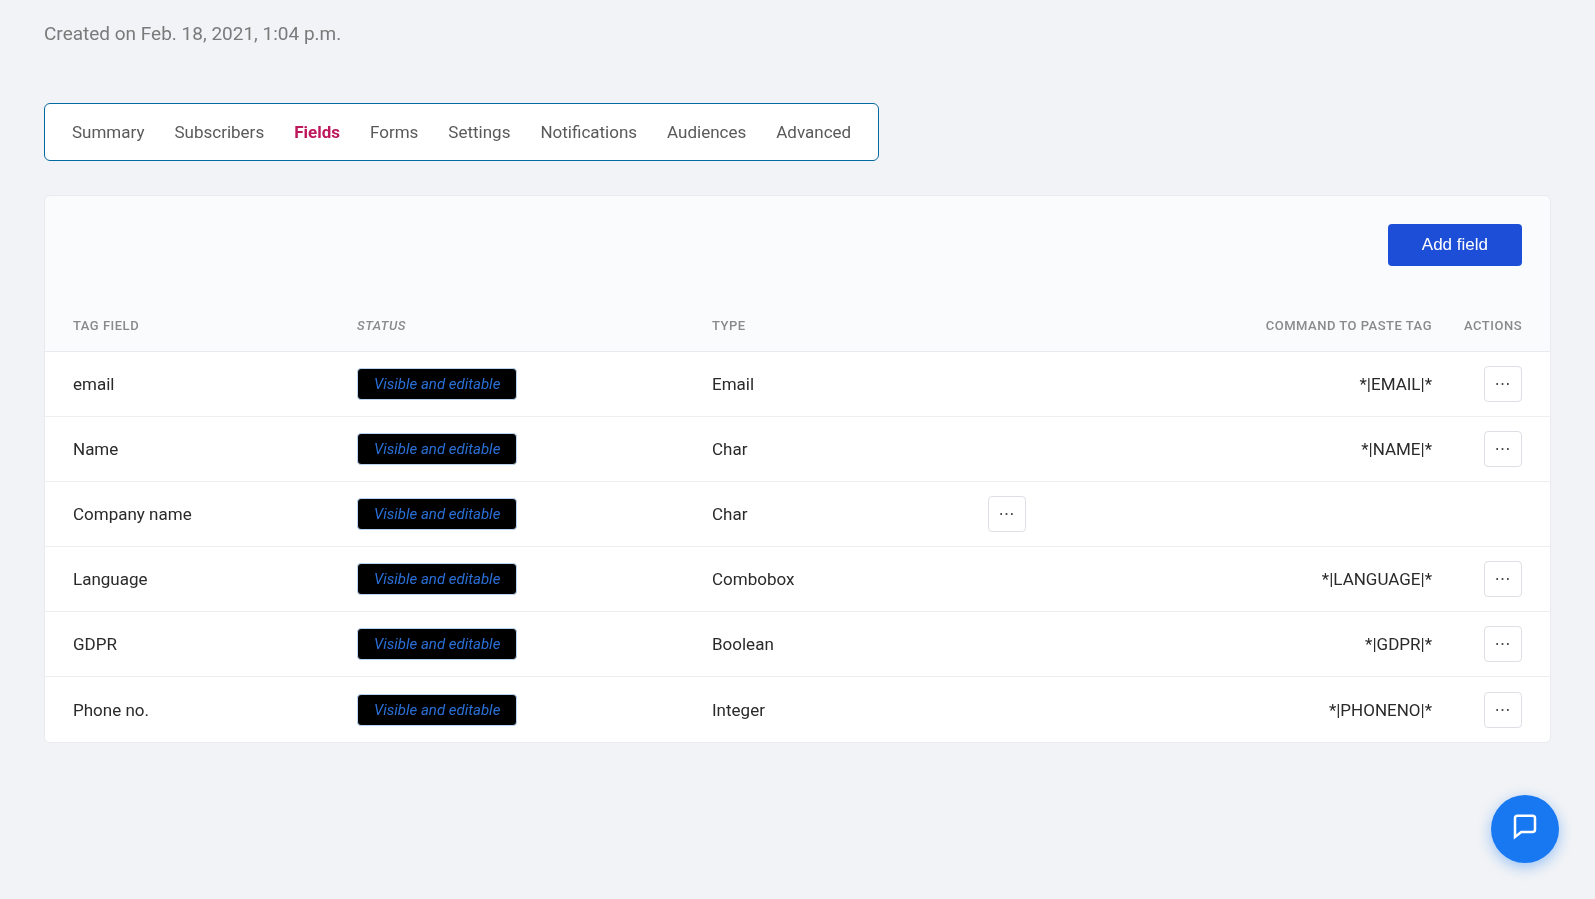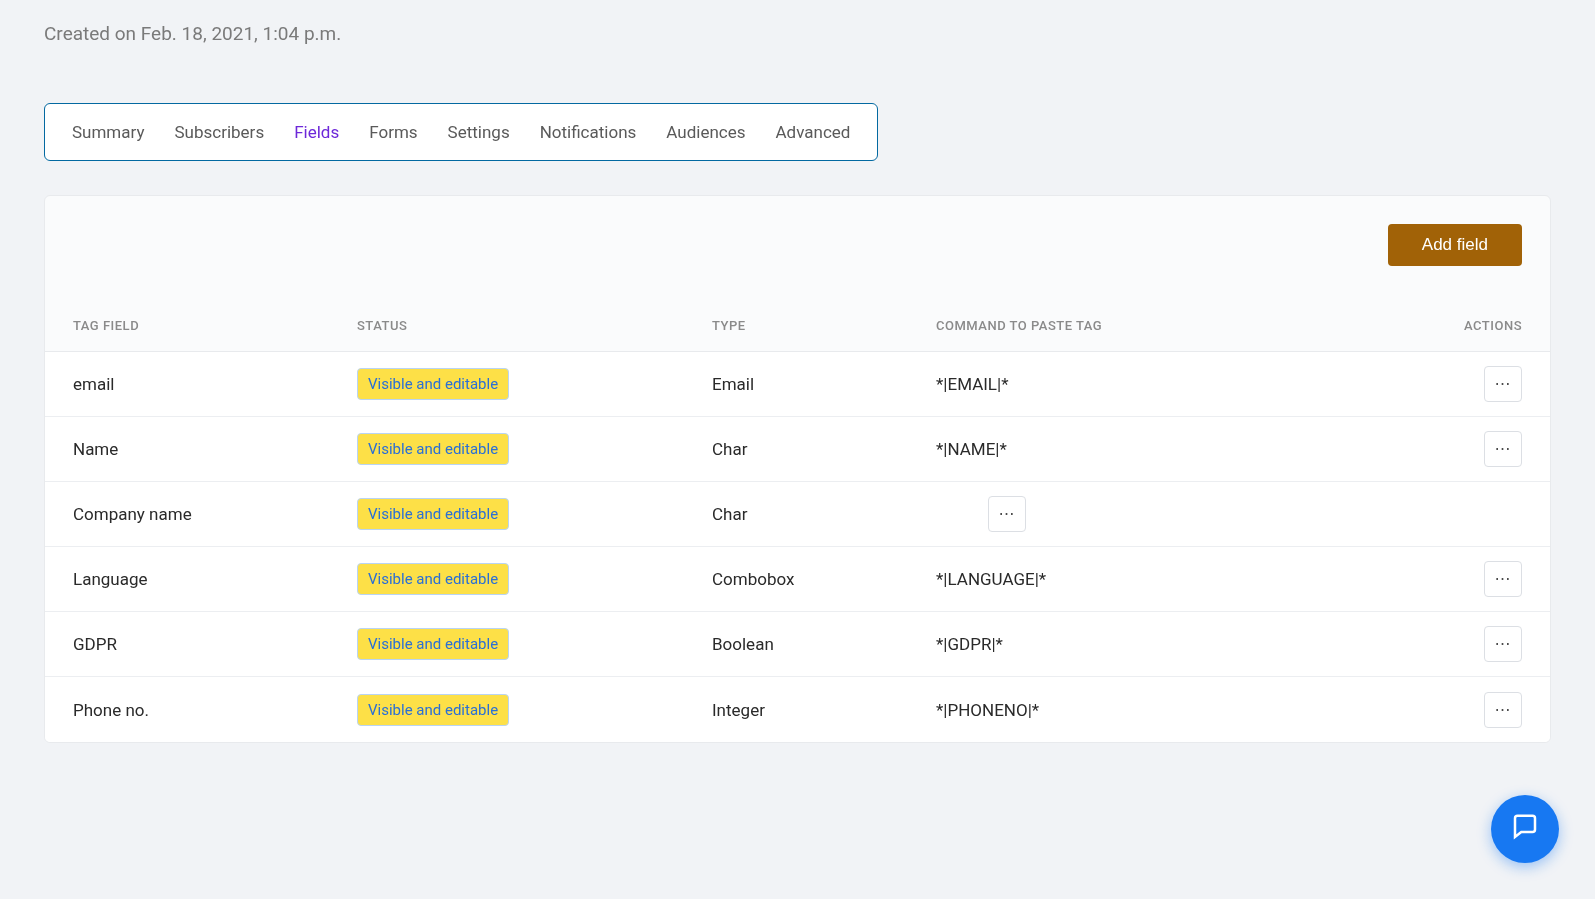--- a/index.html
+++ b/index.html
@@ -34,38 +34,38 @@
     padding: 0 12px;
   }
   .tab {
     padding: 18px 15px;
     font-size: 17px;
     color: #5a5a5a;
     cursor: pointer;
     white-space: nowrap;
   }
   .tab.active {
-    color: #6d28d9;
-    font-weight: 400;
+    color: #be185d;
+    font-weight: 700;
   }
   .content-card {
     margin-top: 34px;
     background: #fafbfc;
     border: 1px solid #e8eaed;
     border-radius: 6px;
     overflow: hidden;
     margin-bottom: 40px;
   }
   .card-toolbar {
     display: flex;
     justify-content: flex-end;
     padding: 28px 28px 0 28px;
   }
   .btn-primary {
-    background: #a16207;
+    background: #1d4ed8;
     color: #fff;
     border: none;
     border-radius: 4px;
     padding: 11px 34px;
     font-size: 17px;
     cursor: pointer;
   }
   .table {
     width: 100%;
     margin-top: 34px;
@@ -76,43 +76,43 @@
     border-bottom: 1px solid #e8eaed;
   }
   .th {
     font-size: 13px;
     letter-spacing: 0.5px;
     color: #8a8a8a;
     font-weight: 500;
     text-transform: uppercase;
   }
   .col-tag { width: 284px; }
-  .col-status { width: 314px; }
+  .col-status { width: 314px; font-style: italic; }
   .col-type { width: 224px; margin-left: 41px; }
-  .col-cmd { flex: 1; }
+  .col-cmd { flex: 1; text-align: right; }
   .col-actions { width: 90px; text-align: right; }
   .tbody { }
   .trow {
     display: flex;
     align-items: center;
     padding: 14px 28px;
     background: #fff;
     border-bottom: 1px solid #eceef1;
     min-height: 65px;
   }
   .trow:last-child { border-bottom: none; }
   .td { font-size: 17px; color: #2a2a2a; }
   .td.col-tag { }
   .status-badge {
     display: inline-block;
     border: 1px solid #b9d4f3;
-    background: #fde047;
+    background: #000000;
     color: #2a6fd6;
     border-radius: 4px;
-    padding: 6px 10px;
+    padding: 6px 16px;
     font-size: 15px;
   }
   .actions-cell {
     display: flex;
     justify-content: flex-end;
   }
   .actions-btn {
     width: 38px;
     height: 36px;
     border: 1px solid #dcdfe4;

